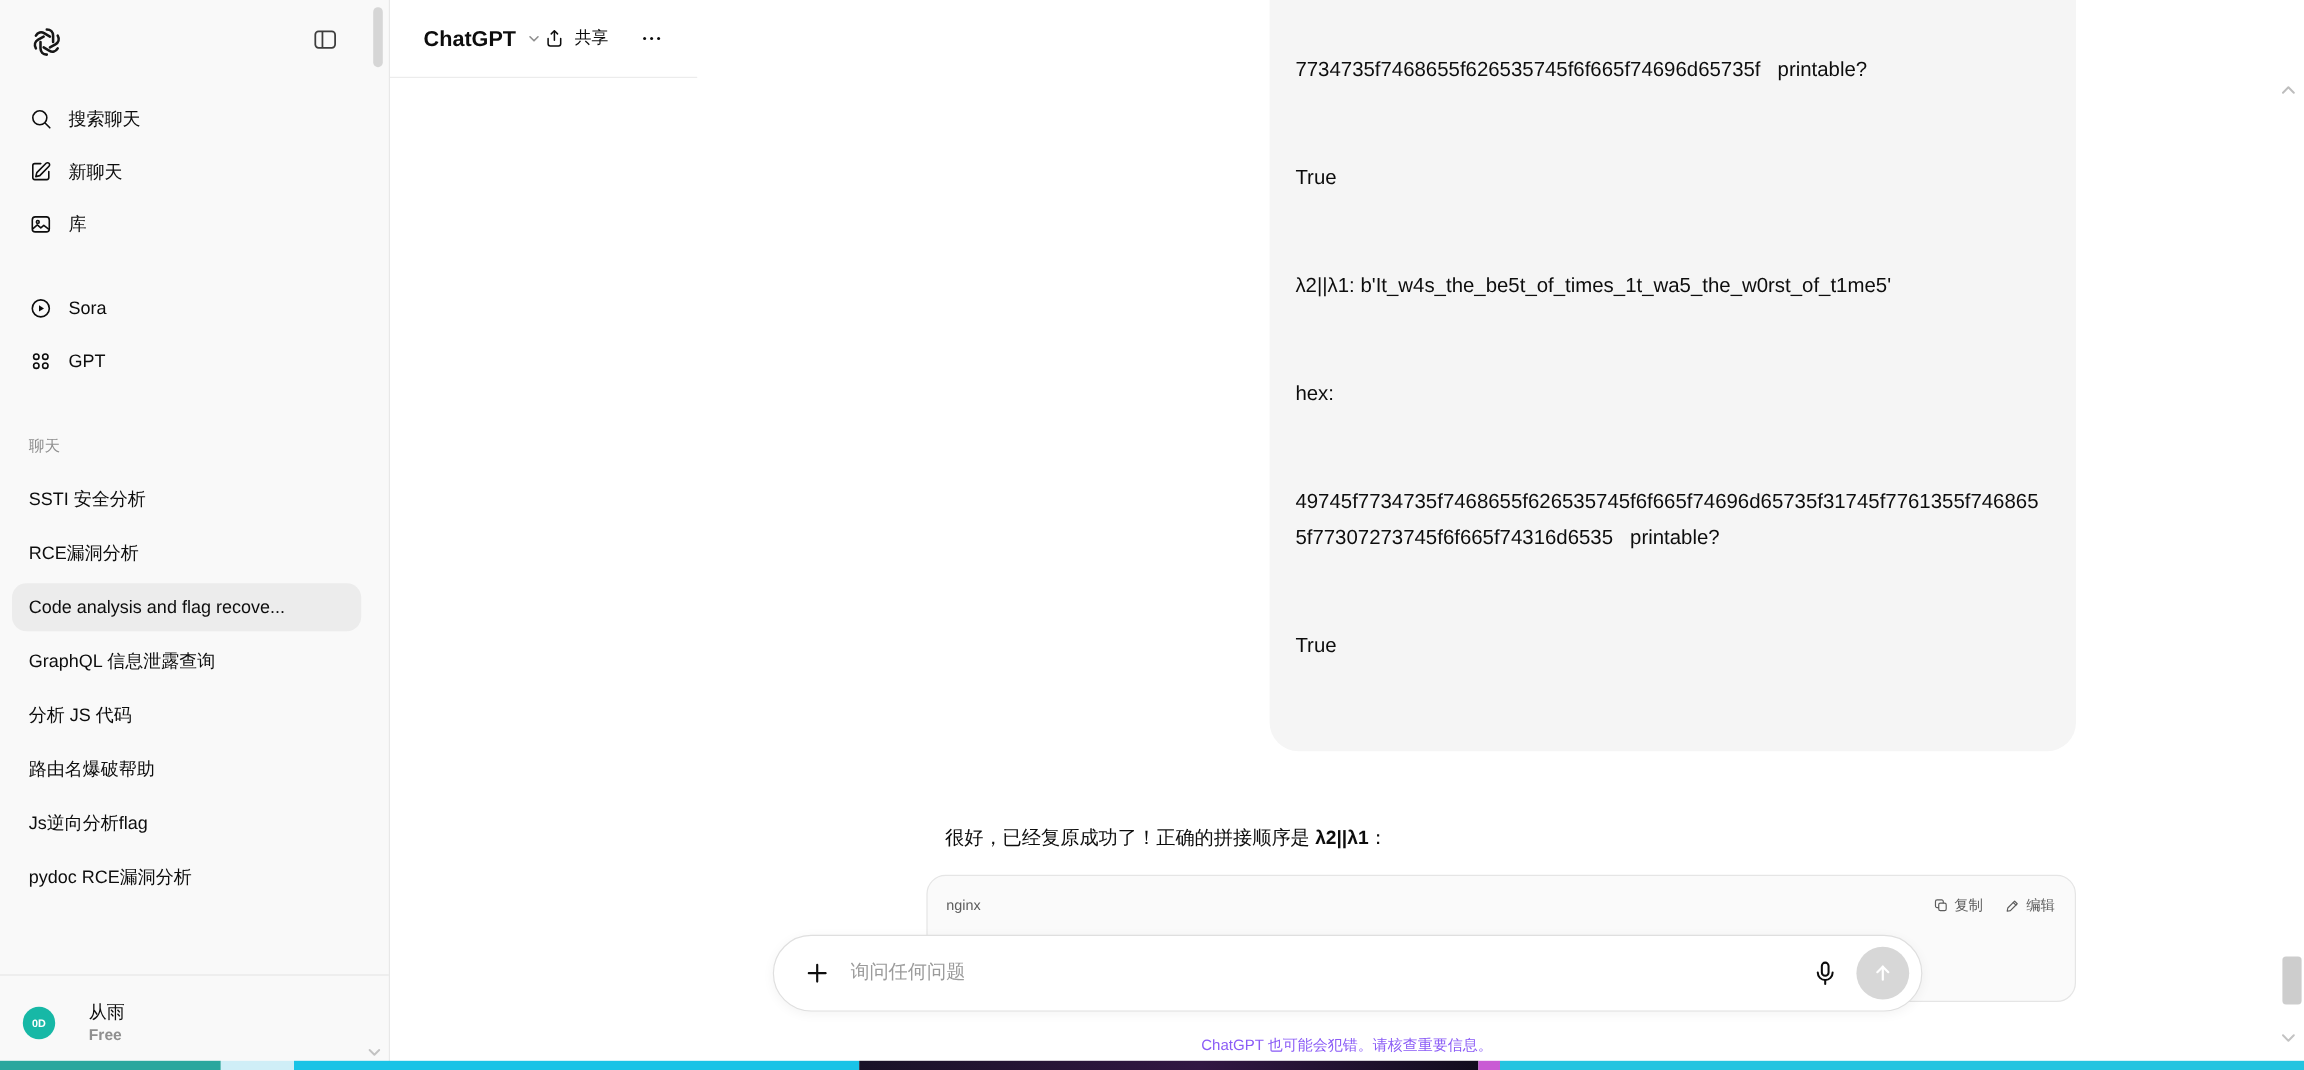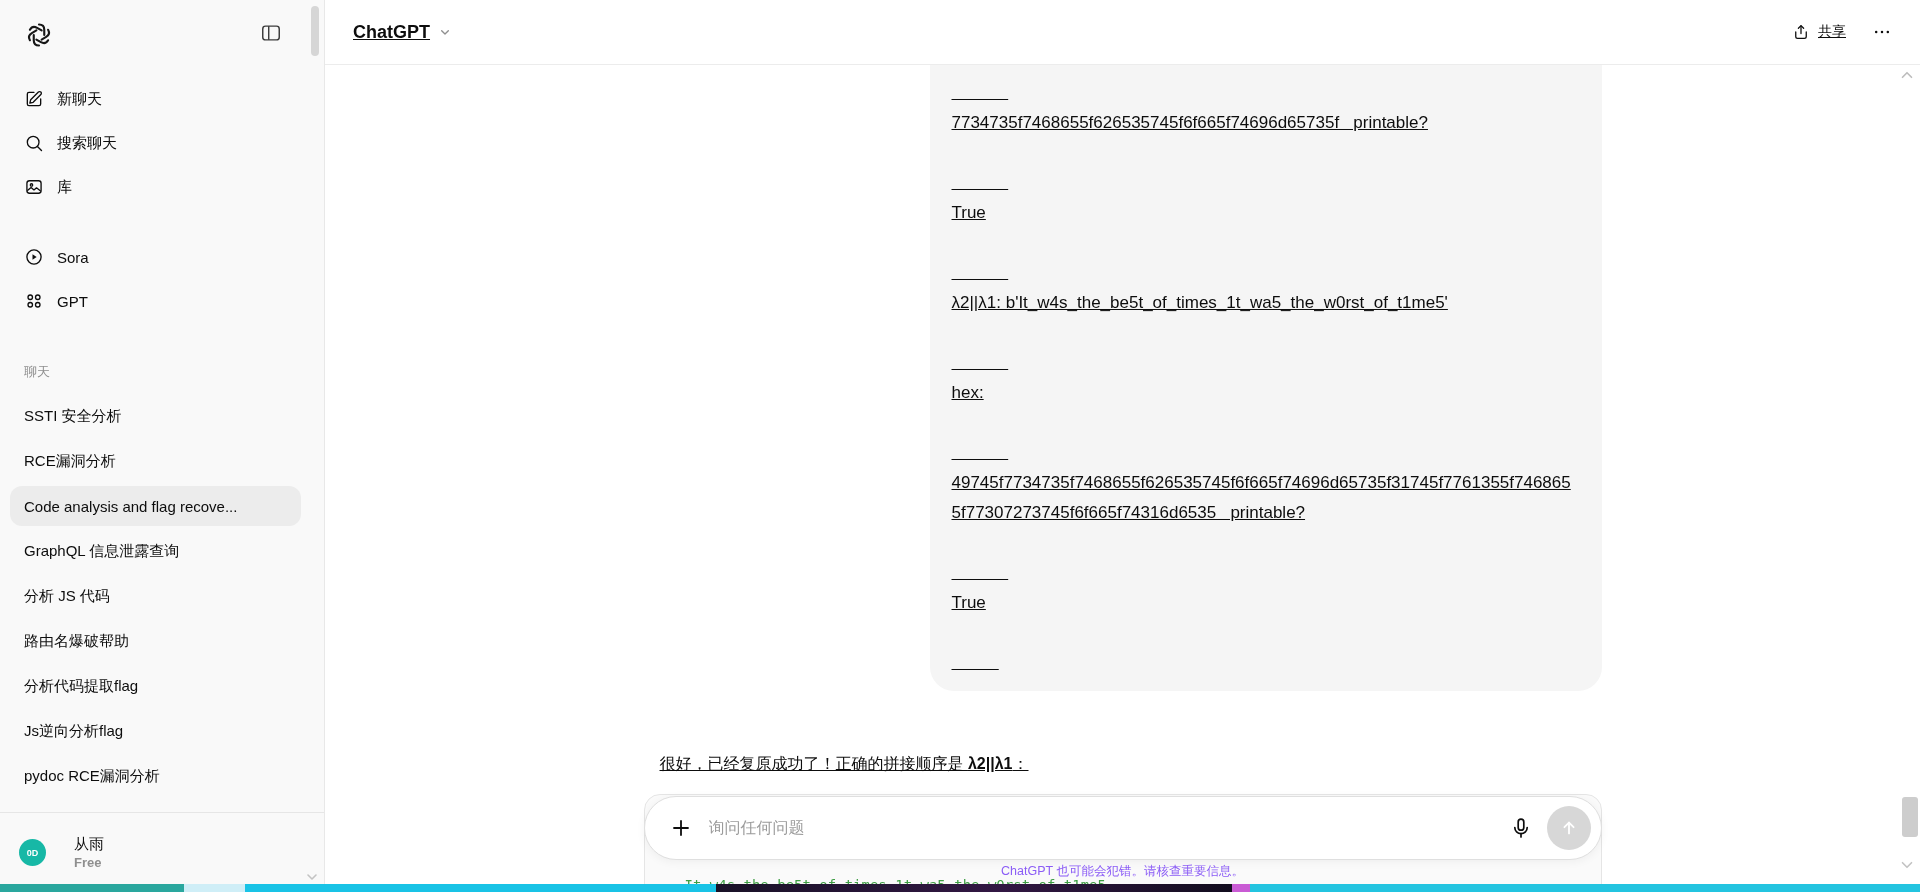--- a/index.html
+++ b/index.html
@@ -31,21 +31,21 @@
              display:flex;align-items:center;padding-left:19px;}
   .avatar{width:27px;height:27px;border-radius:50%;background:var(--avatar_teal);color:#fff;
           font-size:9px;font-weight:700;display:flex;align-items:center;justify-content:center;}
   .user-meta{margin-left:28px;line-height:1;}
   .user-name{font-size:15px;margin-bottom:5px;}
   .user-plan{font-size:13px;color:var(--muted);font-weight:bold;}
   .sb-scroll-thumb{position:absolute;top:6px;right:5px;width:8px;height:50px;background:#d6d6d6;border-radius:4px;}
   .sb-scroll-down{position:absolute;bottom:7px;right:4px;width:16px;height:16px;color:#c3c3c3;}
 
   
-  .main{flex:1;position:relative;display:flex;flex-direction:column;background:#fff;text-decoration:underline;}
+  .main{flex:1;position:relative;display:flex;background:#fff;}
   .main-header{height:65px;border-bottom:1px solid #ececec;display:flex;align-items:center;
                justify-content:space-between;padding:0 28px;}
   .title-wrap{display:flex;align-items:center;gap:7px;cursor:pointer;}
   .title{font-size:18px;font-weight:600;}
   .chev{width:16px;height:16px;color:#8f8f8f;}
   .header-right{display:flex;align-items:center;gap:26px;}
   .share-btn{display:flex;align-items:center;gap:8px;font-size:14px;cursor:pointer;}
   .share-btn .ic{width:18px;height:18px;}
   .dots-btn{width:20px;height:20px;color:#0d0d0d;cursor:pointer;}
 
@@ -62,21 +62,21 @@
   .codeblock{background:var(--code_bg);border:1px solid var(--code_border);border-radius:16px;}
   .cb1{margin-top:16px;height:106px;}
   .cb-header{display:flex;align-items:center;padding:12px 16px 0 16px;height:36px;}
   .cb-lang{font-size:12px;color:#5d5d5d;}
   .cb-actions{display:flex;gap:18px;margin-left:auto;}
   .cb-btn{display:flex;align-items:center;gap:5px;font-size:12px;color:#5d5d5d;cursor:pointer;}
   .cb-btn .ic{width:13px;height:13px;}
   .cb-code{font-family:"DejaVu Sans Mono","Liberation Mono",monospace;font-size:14px;line-height:20px;padding:0 16px;}
   .cb1 .cb-code{margin-top:44px;color:var(--accent_green);padding-left:40px;}
 
-  .composer{position:absolute;left:50%;transform:translateX(-50%);bottom:32px;width:958px;height:64px;
+  .composer{position:absolute;left:50%;transform:translateX(-50%);bottom:49px;width:958px;height:64px;
             border-radius:32px;border:1px solid #dfdfdf;background:#fff;
             box-shadow:0 2px 10px rgba(0,0,0,.05);display:flex;align-items:center;padding:0 10px 0 24px;}
   .plus-btn{width:24px;height:24px;color:#0d0d0d;cursor:pointer;flex-shrink:0;}
   .composer input{flex:1;margin-left:14px;border:none;outline:none;font-size:16px;background:transparent;
                   font-family:inherit;color:var(--text);}
   .composer input::placeholder{color:#9b9b9b;}
   .mic-btn{width:24px;height:24px;color:#0d0d0d;margin-right:14px;cursor:pointer;flex-shrink:0;}
   .send-btn{width:44px;height:44px;border-radius:50%;background:var(--send_bg);color:#fff;
             display:flex;align-items:center;justify-content:center;cursor:pointer;flex-shrink:0;}
   .send-btn svg{width:20px;height:20px;}
@@ -115,32 +115,32 @@
         </g>
       </svg>
       <svg class="collapse-btn" viewBox="0 0 24 24" fill="none" stroke="currentColor" stroke-width="1.6" stroke-linejoin="round">
         <rect x="3" y="4.5" width="18" height="15" rx="3"></rect>
           <path d="M9.5 4.5v15"></path>
       </svg>
     </div>
 
     <nav class="sb-nav">
       <div class="sb-item">
+        <svg class="ic" viewBox="0 0 24 24" fill="none" stroke="currentColor" stroke-width="1.6" stroke-linecap="round">
+          <circle cx="11" cy="11" r="7"></circle>
+            <path d="M16.5 16.5 21 21"></path>
+        </svg>
+        <span>搜索聊天</span>
+      </div>
+      <div class="sb-item">
         <svg class="ic" viewBox="0 0 24 24" fill="none" stroke="currentColor" stroke-width="1.6" stroke-linecap="round" stroke-linejoin="round">
           <path d="M12 4H6a2 2 0 0 0-2 2v12a2 2 0 0 0 2 2h12a2 2 0 0 0 2-2v-6"></path>
             <path d="M17.3 3.7a2.05 2.05 0 0 1 2.9 2.9L11 16l-4 1 1-4z"></path>
         </svg>
         <span>新聊天</span>
-      </div>
-      <div class="sb-item">
-        <svg class="ic" viewBox="0 0 24 24" fill="none" stroke="currentColor" stroke-width="1.6" stroke-linecap="round">
-          <circle cx="11" cy="11" r="7"></circle>
-            <path d="M16.5 16.5 21 21"></path>
-        </svg>
-        <span>搜索聊天</span>
       </div>
       <div class="sb-item">
         <svg class="ic" viewBox="0 0 24 24" fill="none" stroke="currentColor" stroke-width="1.6" stroke-linecap="round" stroke-linejoin="round">
           <rect x="3.5" y="4.5" width="17" height="15" rx="3"></rect>
             <circle cx="9" cy="9.5" r="1.4"></circle>
             <path d="M4.5 16l4-3.5 3.5 3 3-2.5 4.5 3.5"></path>
         </svg>
         <span>库</span>
       </div>
     </nav>
@@ -166,21 +166,20 @@
 
     <div class="sb-section">聊天</div>
 
     <div>
       <div class="chat-item">SSTI 安全分析</div>
       <div class="chat-item">RCE漏洞分析</div>
       <div class="chat-item selected">Code analysis and flag recove...</div>
       <div class="chat-item">GraphQL 信息泄露查询</div>
       <div class="chat-item">分析 JS 代码</div>
       <div class="chat-item">路由名爆破帮助</div>
-      <div class="chat-item">分析代码提取flag</div>
       <div class="chat-item">Js逆向分析flag</div>
       <div class="chat-item">pydoc RCE漏洞分析</div>
     </div>
 
     <div class="sb-scroll-thumb"></div>
     <svg class="sb-scroll-down" viewBox="0 0 24 24" fill="none" stroke="currentColor" stroke-width="2.4" stroke-linecap="round" stroke-linejoin="round">
         <path d="M6 9l6 6 6-6"></path>
       </svg>
 
     <div class="sb-footer">

